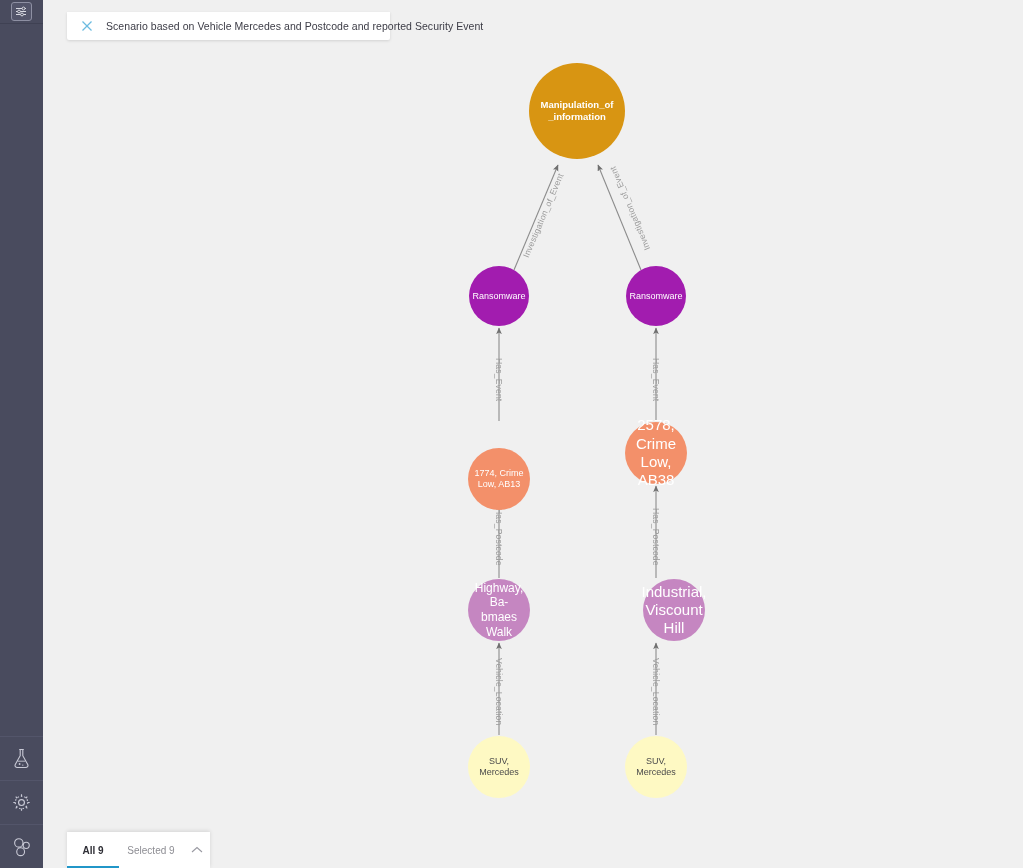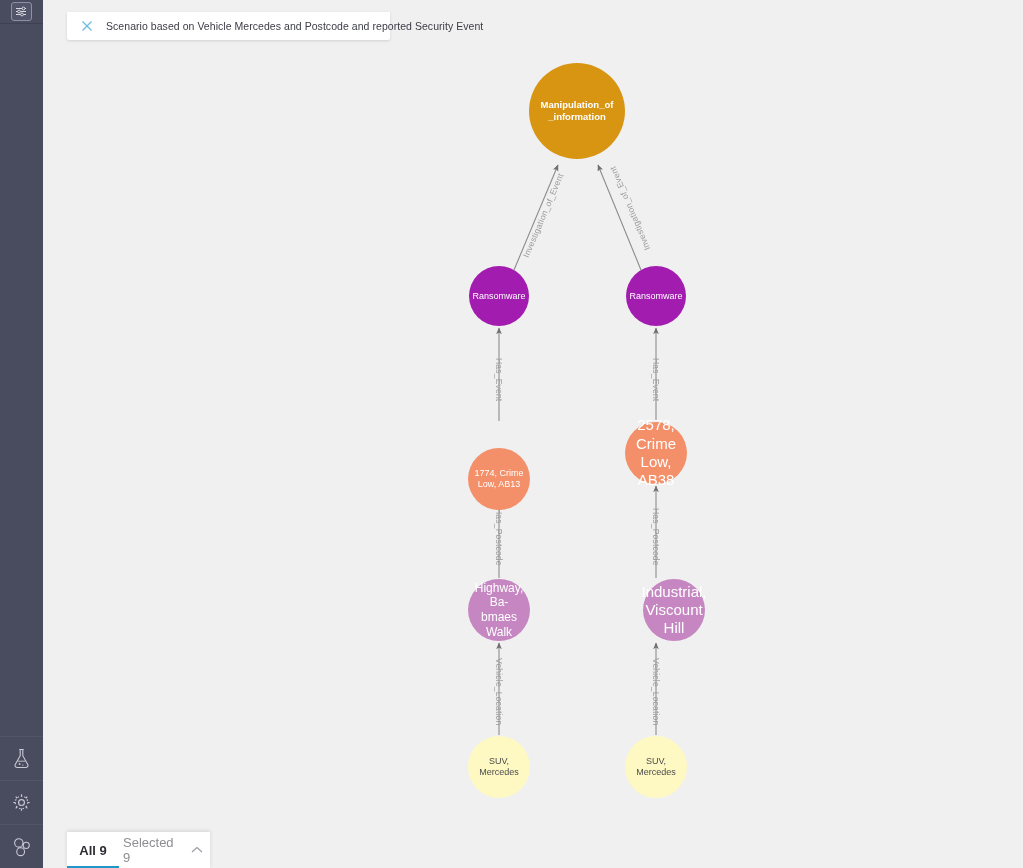--- a/index.html
+++ b/index.html
@@ -129,21 +129,21 @@
     background: #ffffff;
     box-shadow: 0 -1px 4px rgba(0,0,0,0.12);
     display: flex;
     align-items: stretch;
   }
   .bp-tab {
     flex: 0 0 auto;
     display: flex;
     align-items: center;
     justify-content: center;
-    font-size: 13px;
+    font-size: 10px;
     color: #8d8d93;
     cursor: pointer;
     padding: 0 4px;
     position: relative;
   }
   .bp-tab.all { width: 52px; color: #2e2e35; font-weight: bold; }
   .bp-tab.sel { width: 64px; }
   .bp-tab.all::after {
     content: "";
     position: absolute;

